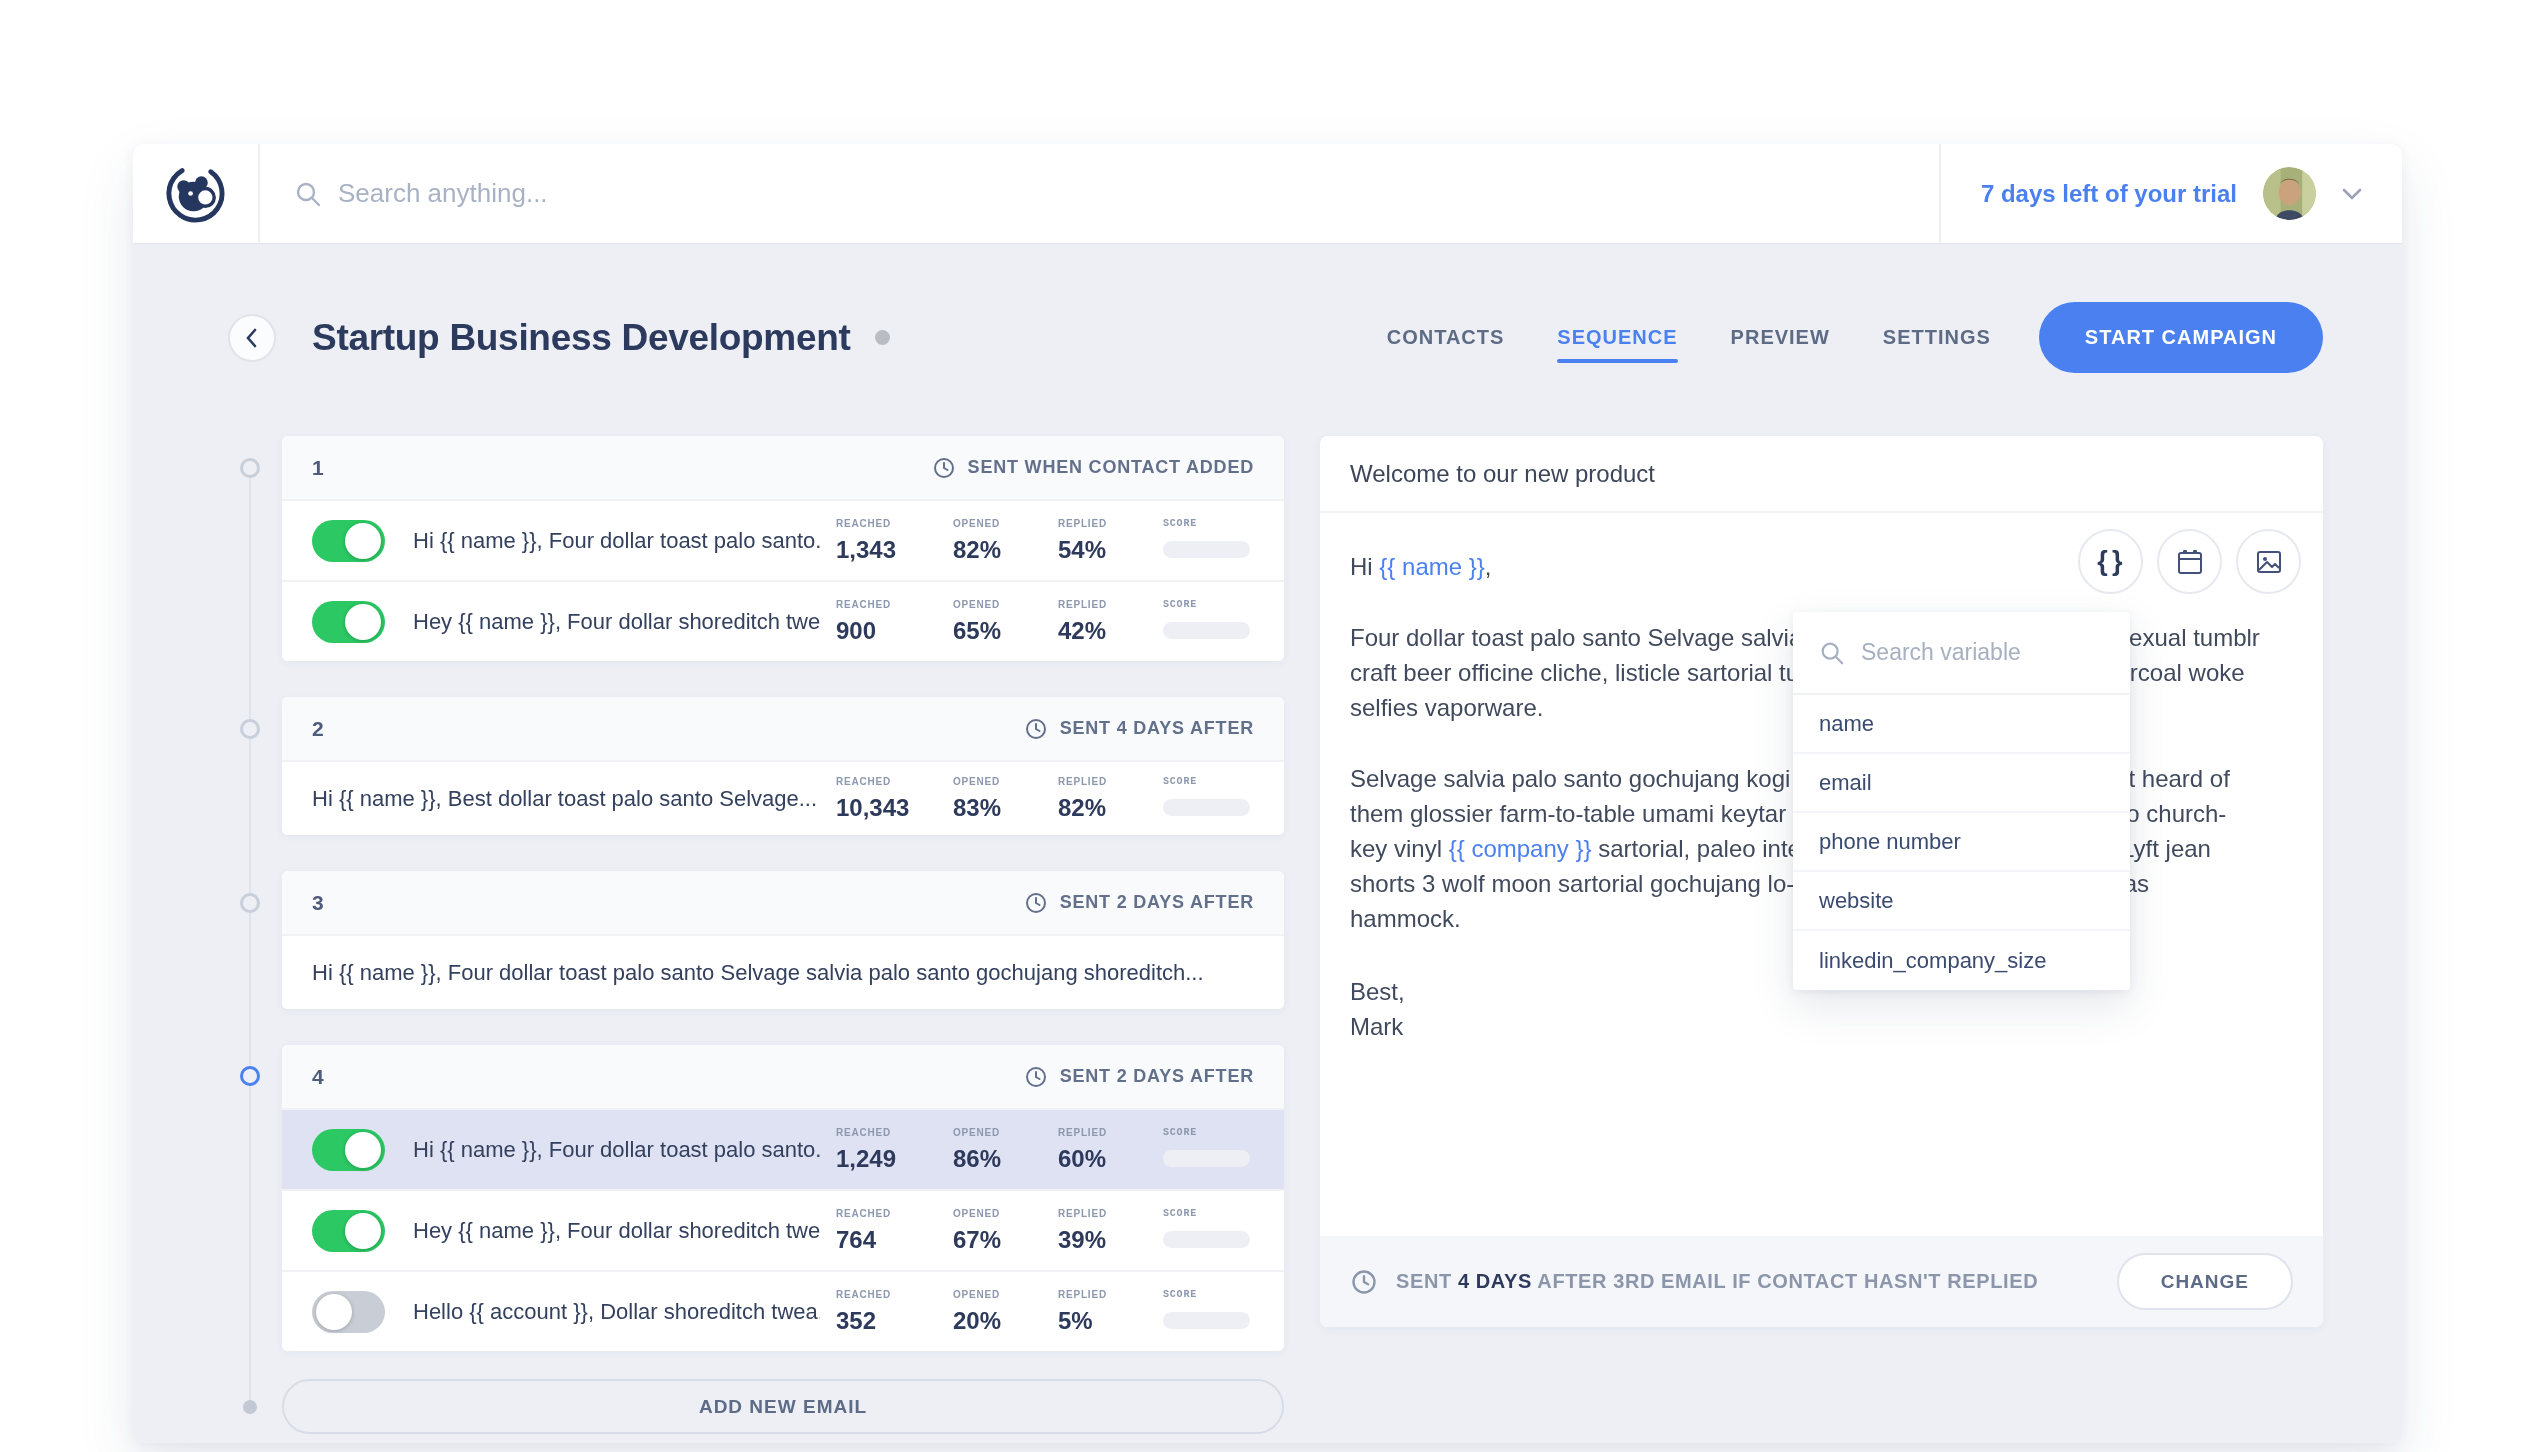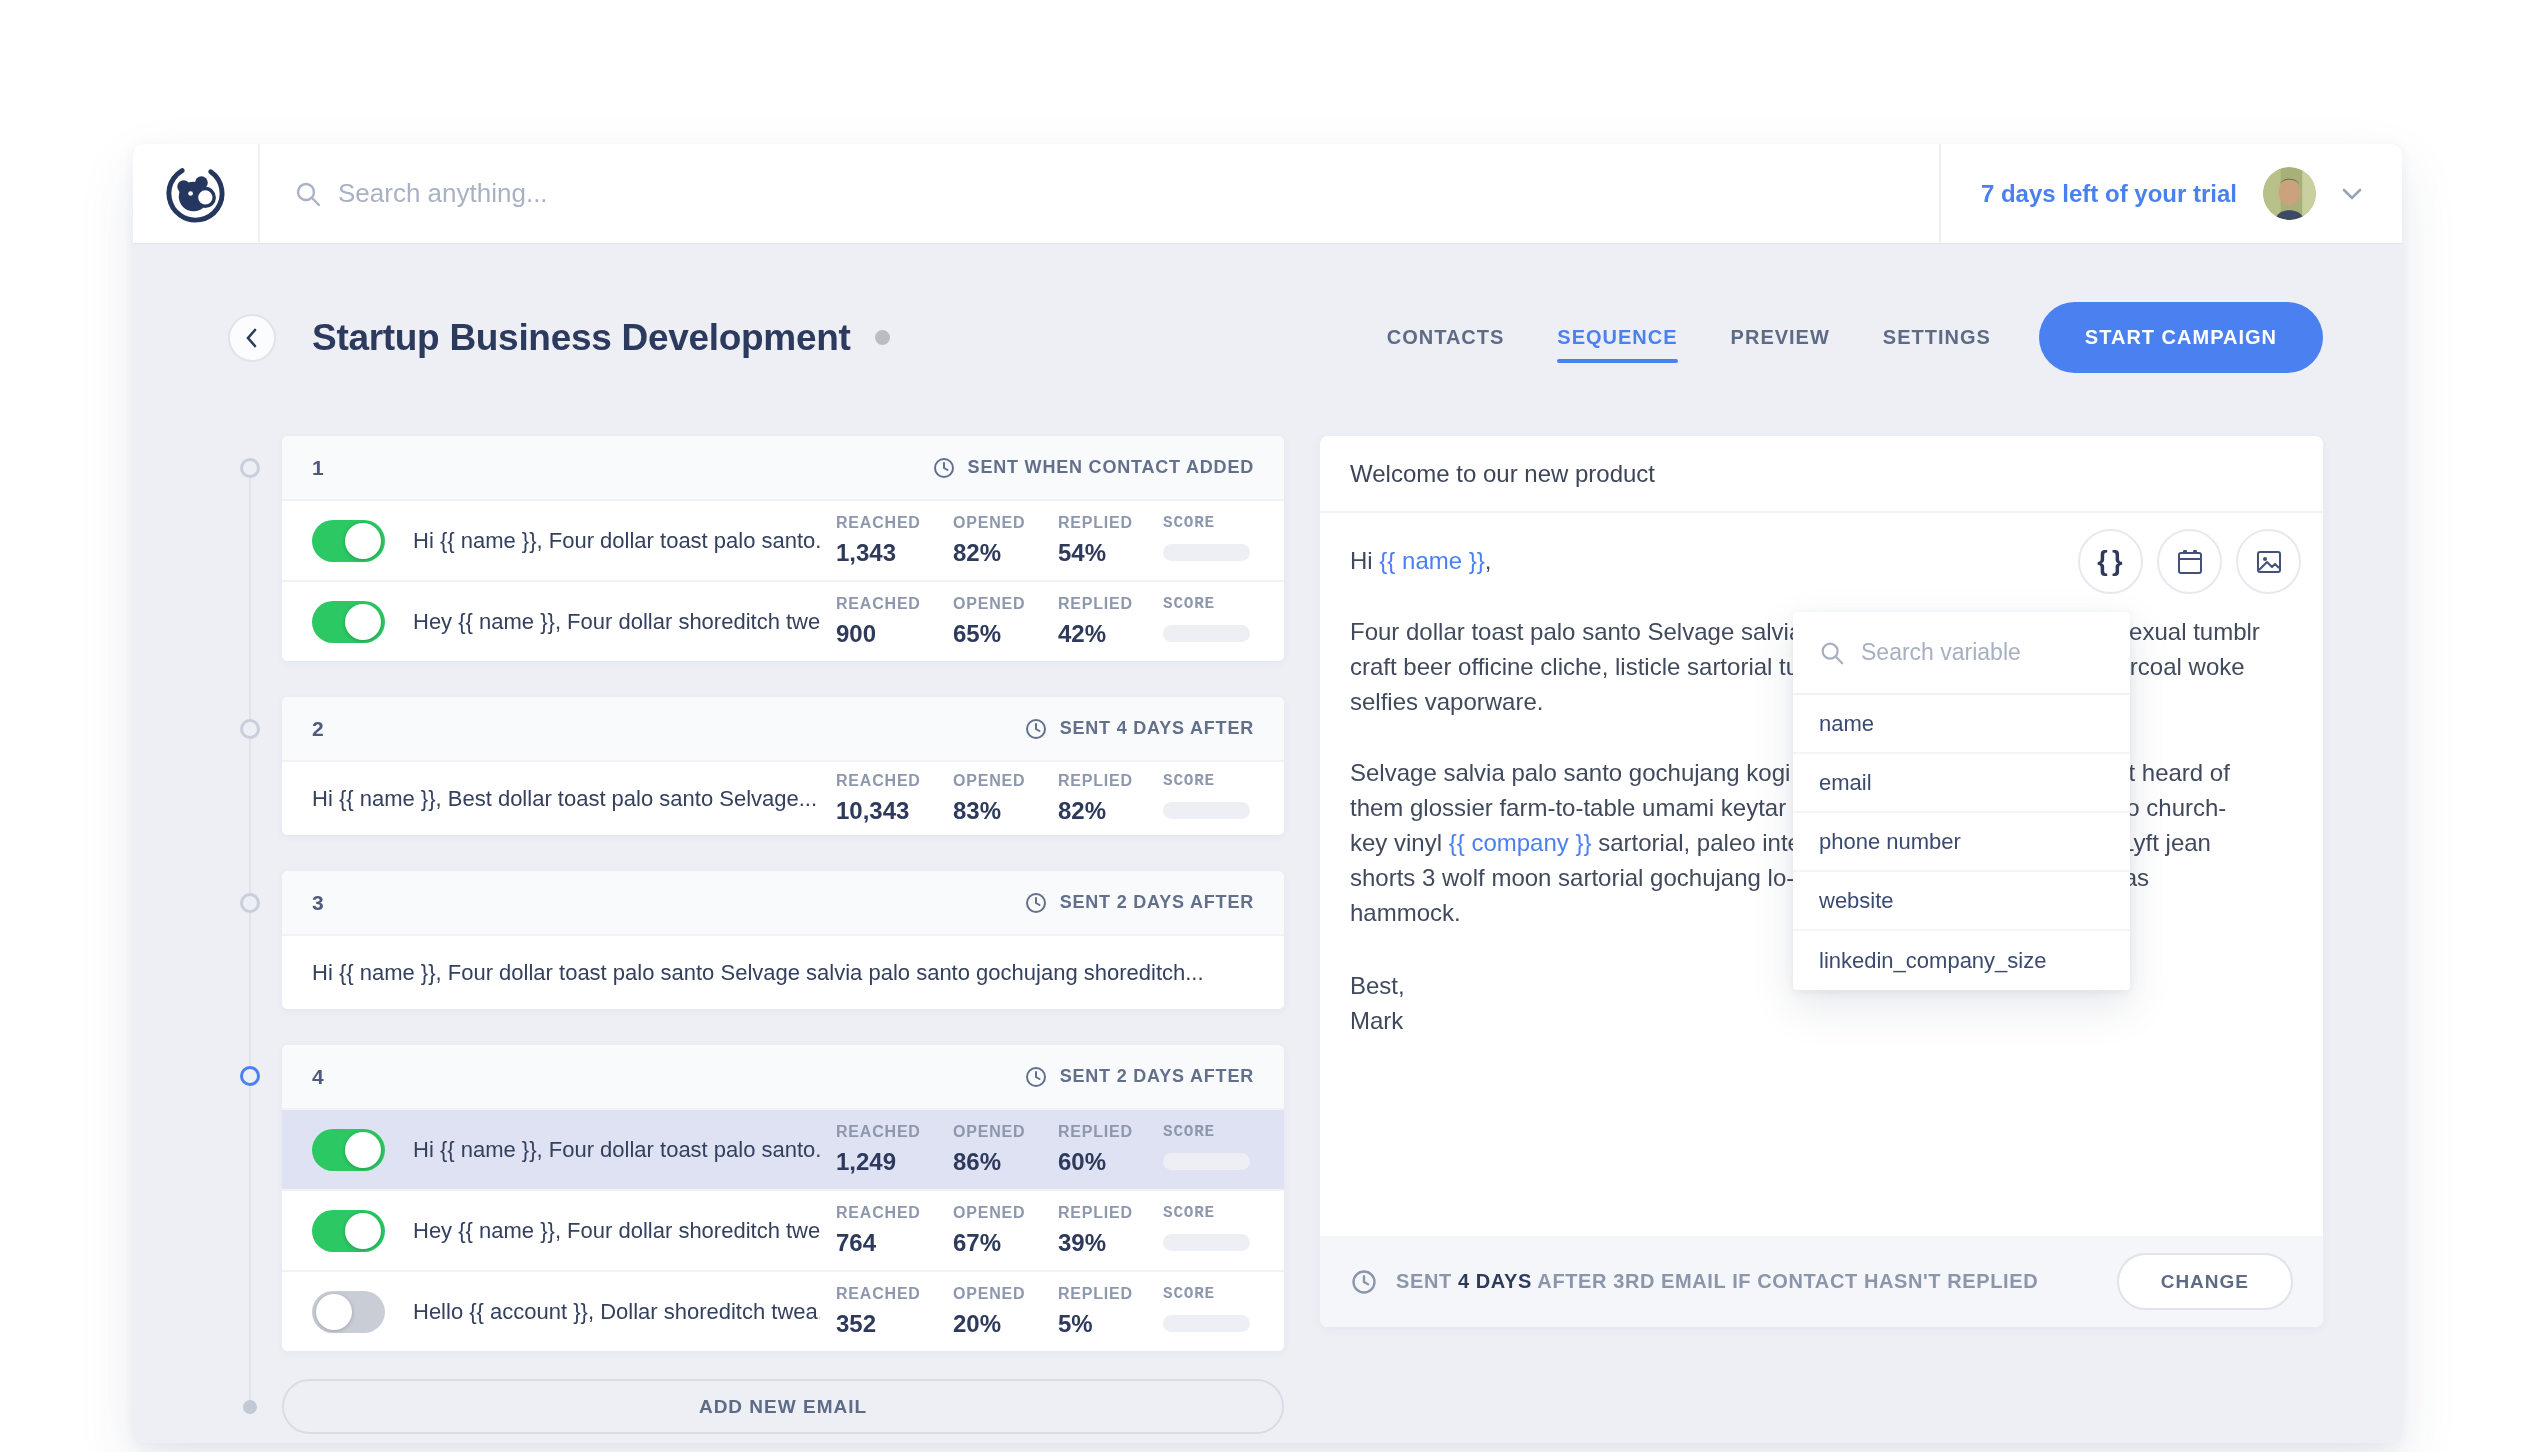--- a/index.html
+++ b/index.html
@@ -66,21 +66,21 @@
   .toggle.on { background: #2bc863; }
   .toggle.off { background: #c9cdd6; }
   .toggle .knob { position: absolute; top: 3px; width: 36px; height: 36px; border-radius: 50%; background: #fff; box-shadow: 0 1px 4px rgba(0,0,0,0.22); }
   .toggle.on .knob { right: 4px; }
   .toggle.off .knob { left: 4px; }
   .subject { font-size: 22px; color: #33405e; flex: 1; white-space: nowrap; overflow: hidden; }
   .stats { display: flex; margin-left: 16px; flex-shrink: 0; }
   .stat { display: flex; flex-direction: column; gap: 7px; width: 105px; }
   .stat.wide { width: 117px; }
   .stat.last { width: 91px; font-family: Liberation Mono, monospace; }
-  .stat-label { font-size: 16px; font-weight: bold; color: #8d97ad; letter-spacing: 0.8px; }
+  .stat-label { font-size: 10px; font-weight: bold; color: #8d97ad; letter-spacing: 0.8px; }
   .stat-value { font-size: 24px; font-weight: bold; color: #2e3a5c; }
   .score-bar { width: 87px; height: 17px; border-radius: 9px; background: #edeff4; margin-top: 5px; overflow: hidden; }
   .score-fill { height: 100%; border-radius: 9px; }
   .score-fill.high { width: 80%; background: #27c75d; }
   .score-fill.medium { width: 36%; background: #f4c51f; }
   .score-fill.low { width: 18%; background: #e85420; }
   .add-email-btn {
     margin-top: 28px; width: 100%; height: 55px; border-radius: 28px;
     border: 2px solid #d7dce6; background: transparent; color: #5d6b87;
     font-family: "Liberation Sans", sans-serif; font-size: 19px; font-weight: bold; letter-spacing: 1px; cursor: pointer;
@@ -95,21 +95,21 @@
   }
   .btn-templates { height: 59px; padding: 0 36px; font-size: 19px; }
   .head-spacer { flex: 1; }
   .icon-circle-btn { width: 59px; height: 59px; border-radius: 50%; border: 2px solid #e3e7ee; background: #fff; display: flex; align-items: center; justify-content: center; cursor: pointer; flex-shrink: 0; }
   .btn-save {
     height: 59px; padding: 0 44px; margin-left: 18px; background: #4a80f0; border: none; border-radius: 989px;
     color: #fff; font-family: "Liberation Sans", sans-serif; font-size: 19px; font-weight: bold; letter-spacing: 1px; cursor: pointer;
   }
   .subject-row { height: 77px; display: flex; align-items: center; padding: 0 30px; border-bottom: 2px solid #f0f2f6; font-size: 24px; color: #3d4659; }
   .editor-body { position: relative; flex: 1; padding: 30px 30px 0 30px; font-size: 24px; line-height: 35px; color: #414a5d; }
-  .greeting { margin-top: 0; }
+  .greeting { margin-top: 6px; }
   .var { color: #4a80f0; }
   .para { margin-top: 36px; max-width: 911px; }
   .signoff { margin-top: 38px; }
   .body-icons { position: absolute; top: 16px; right: 22px; display: flex; gap: 14px; }
   .body-icon { width: 65px; height: 65px; border-radius: 50%; border: 2px solid #e6e9f0; background: #fff; display: flex; align-items: center; justify-content: center; cursor: pointer; }
   .braces-glyph { font-size: 27px; font-weight: bold; color: #2e3a5c; letter-spacing: 1px; }
   
   .var-dropdown {
     position: absolute; left: 473px; top: 99px; width: 337px; background: #fff; z-index: 6;
     border-radius: 4px; box-shadow: 0 16px 44px rgba(45,58,94,0.12), 0 2px 8px rgba(45,58,94,0.08);

